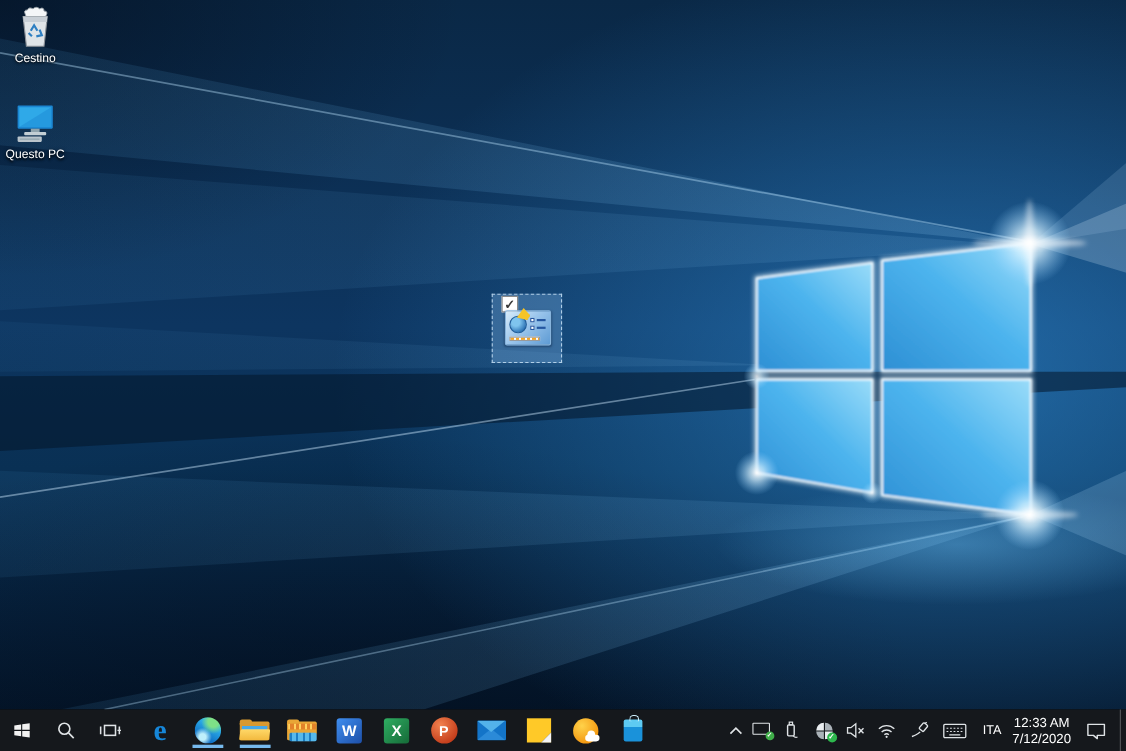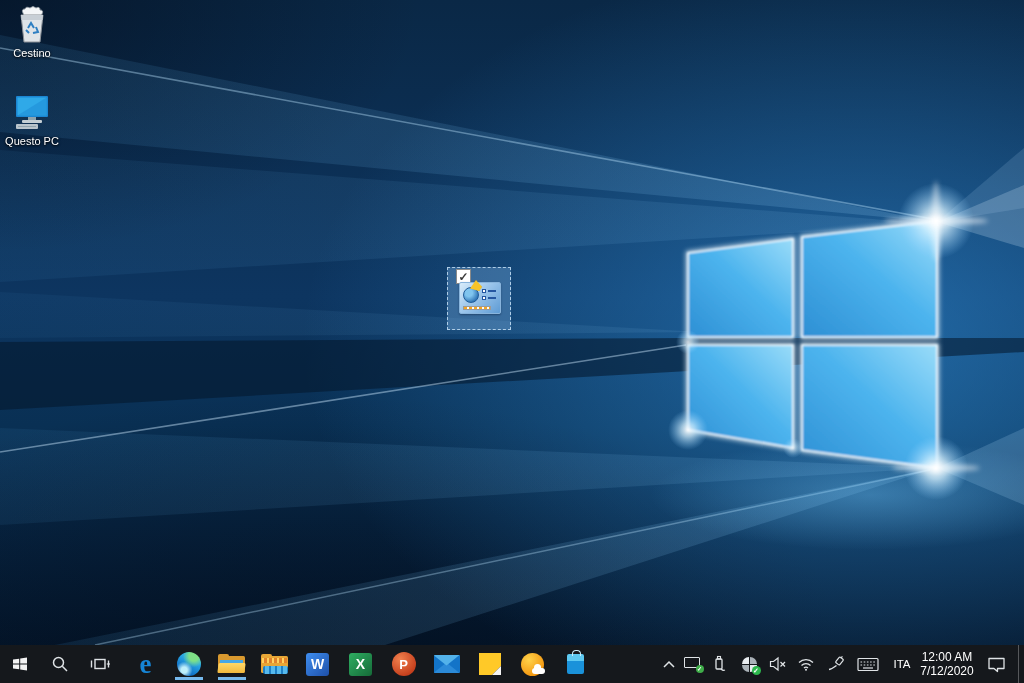--- a/index.html
+++ b/index.html
@@ -405,21 +405,21 @@
         <line x1="6" y1="11" x2="16" y2="11" stroke="#dfe3e6" stroke-width="1.2"></line>
       </svg>
     </div>
 
     <div class="tray-btn" style="left:888px;width:28px">
       <span class="tray-text">ITA</span>
     </div>
 
     <div class="tray-btn" style="left:916px;width:62px">
       <div class="clock">
-        <span>12:00 AM</span>
+        <span>12:33 AM</span>
         <span>7/12/2020</span>
       </div>
     </div>
 
     <div class="tray-btn" style="left:980px;width:32px">
       <svg width="19" height="17" viewBox="0 0 19 17">
         <path d="M2,2.5 H17 V12.5 H10.5 L10.5,15.5 L7,12.5 H2 Z" fill="none" stroke="#dfe3e6" stroke-width="1.3" stroke-linejoin="round"></path>
       </svg>
     </div>
 

